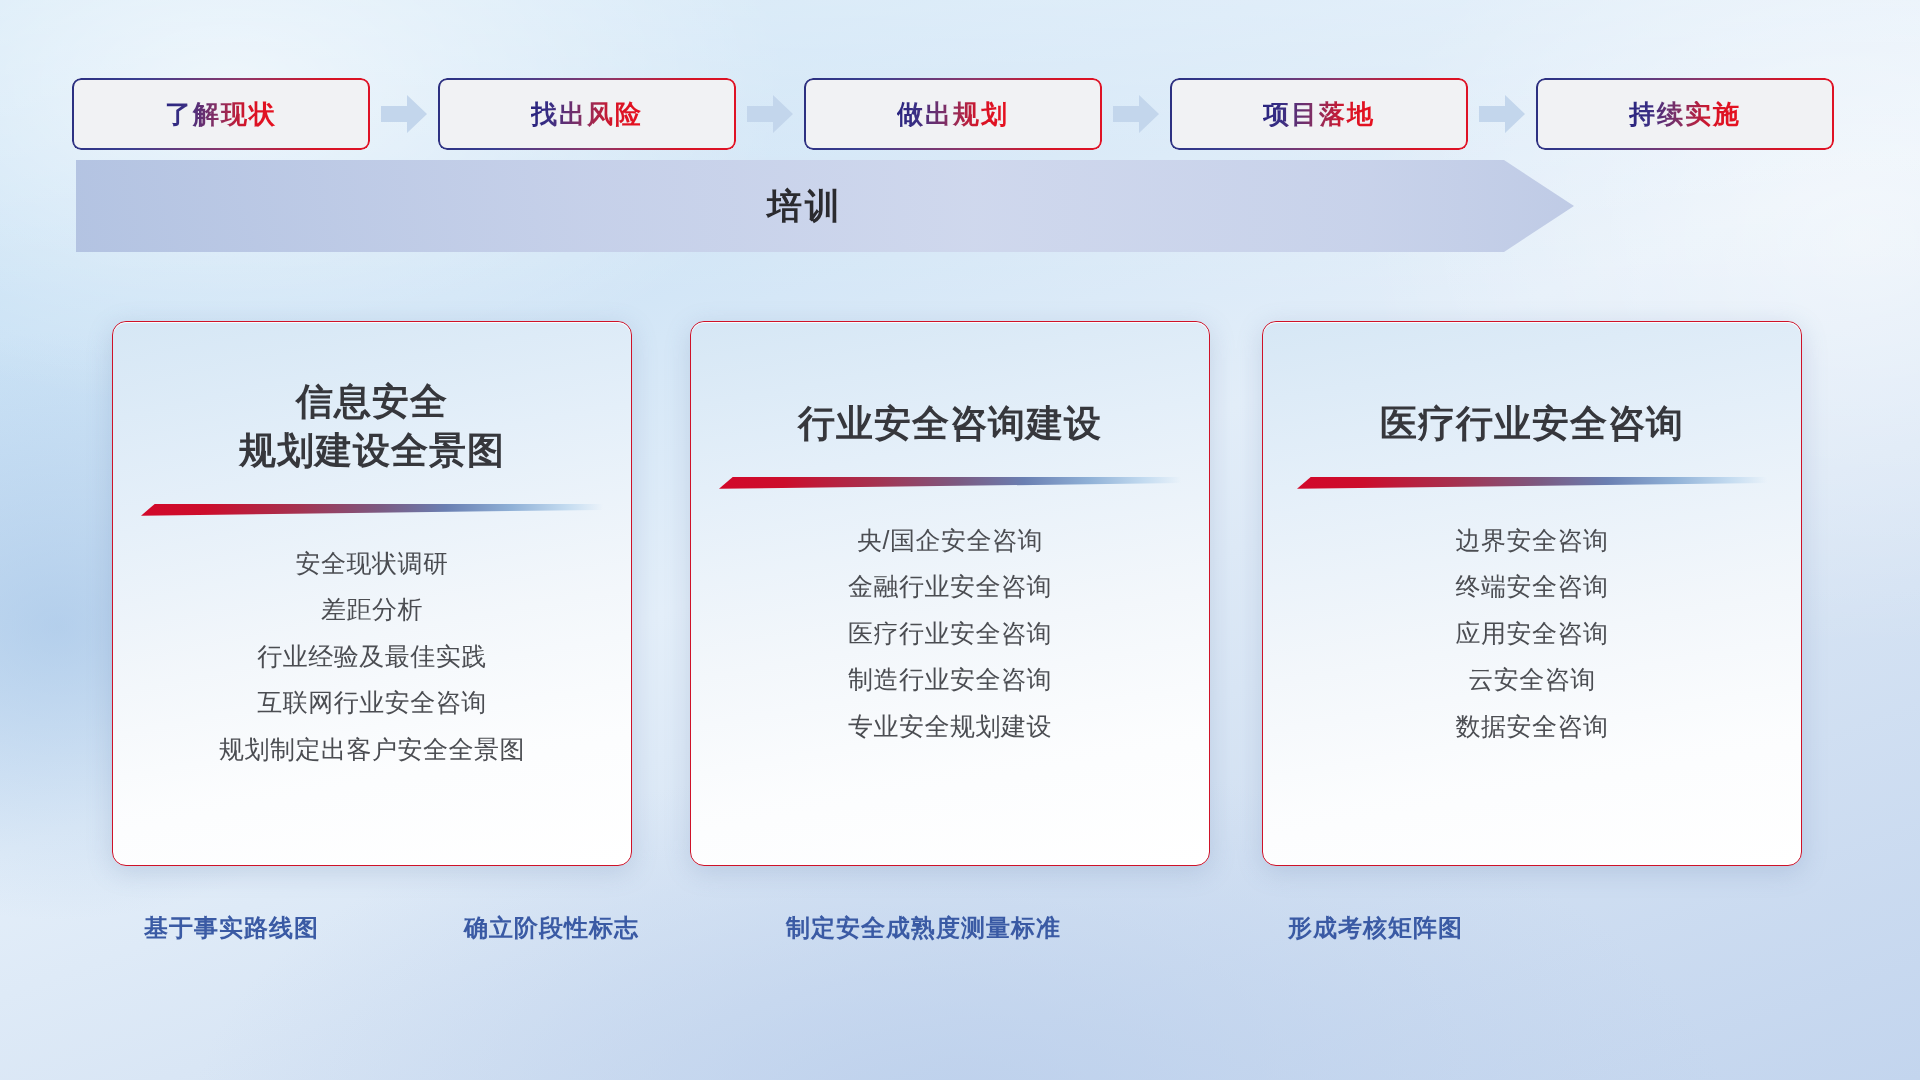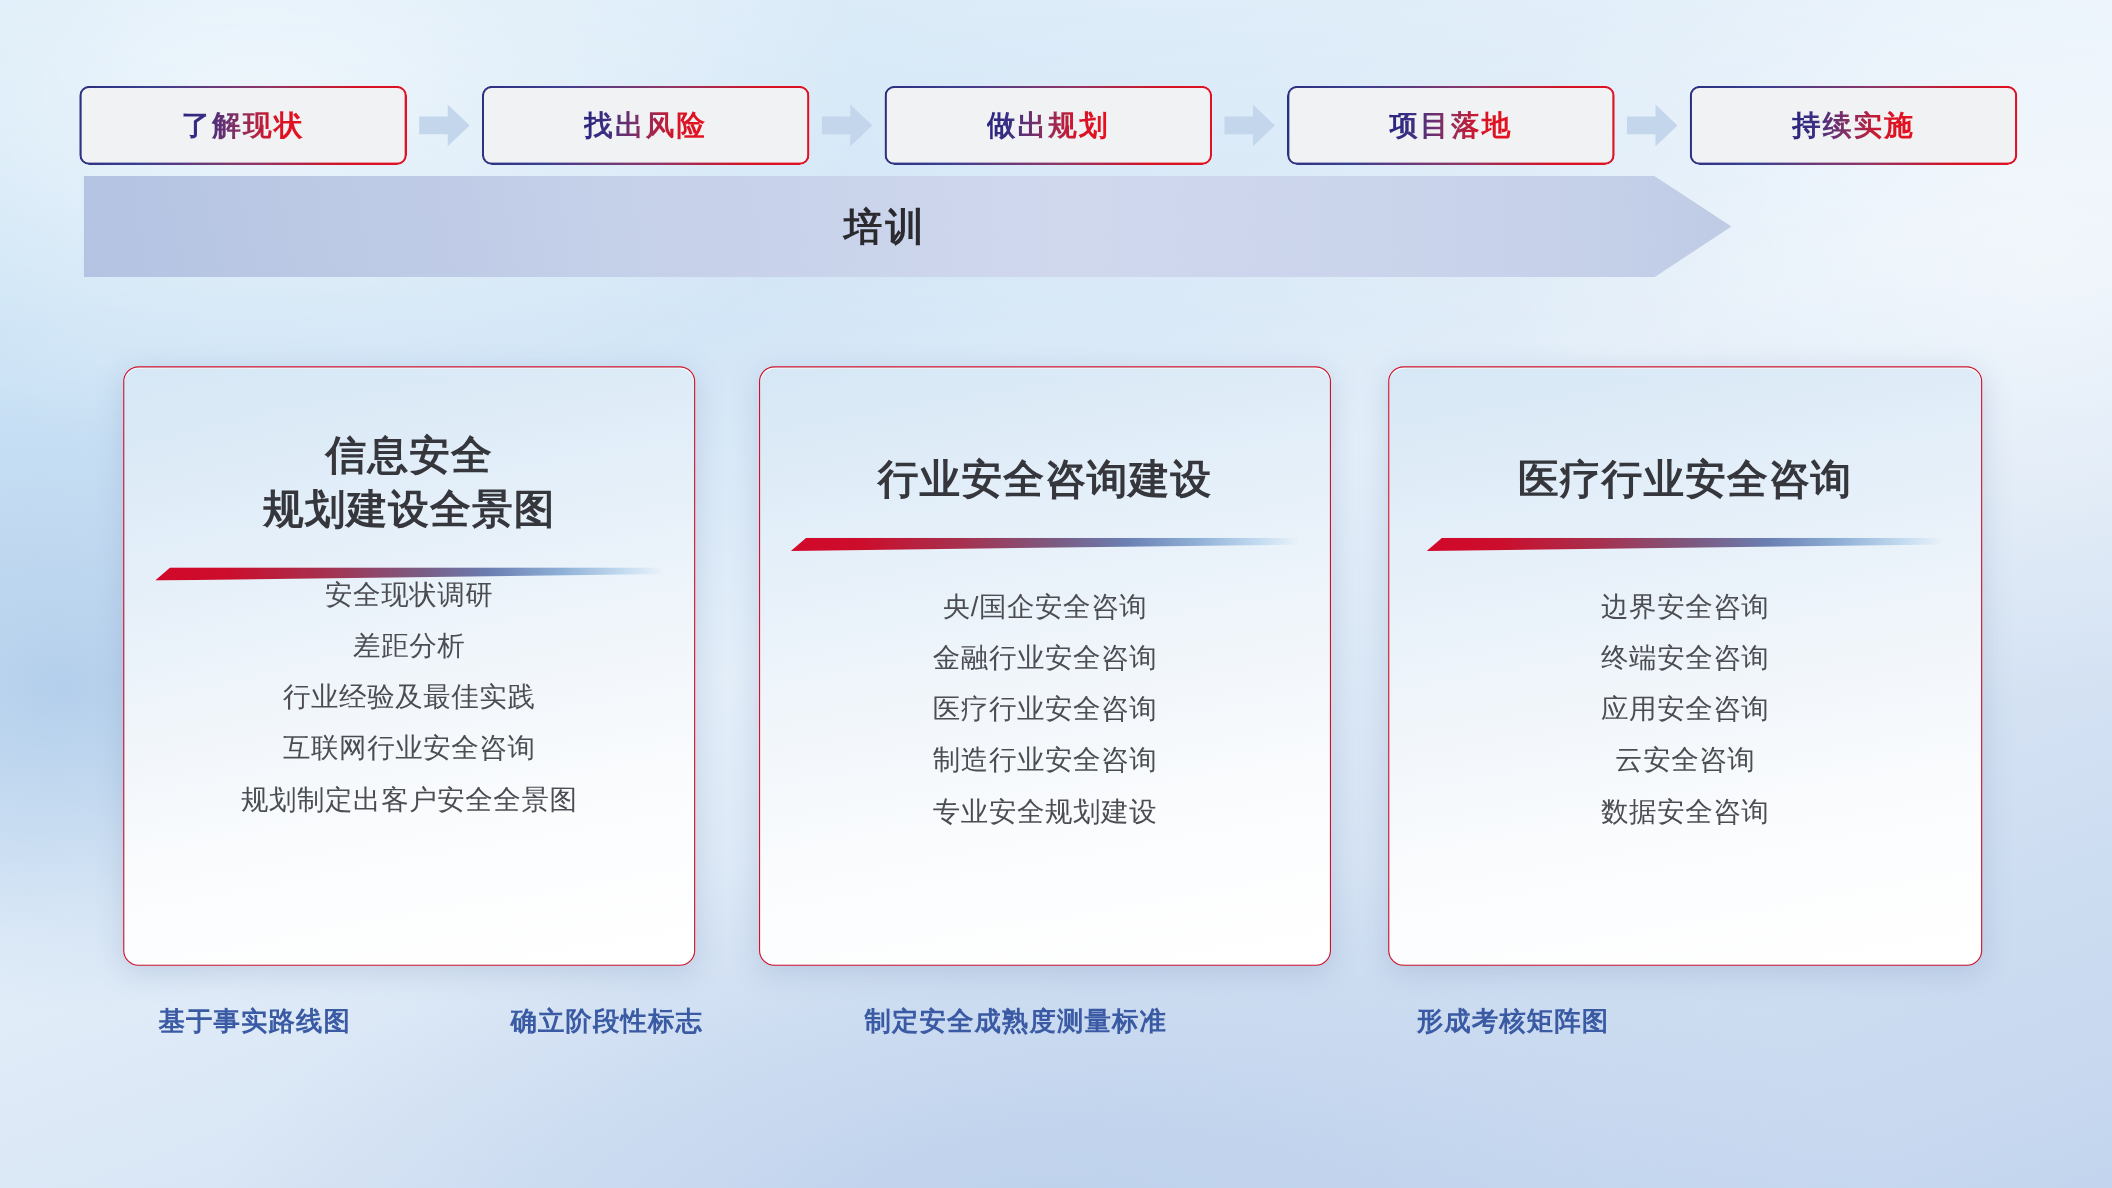--- a/index.html
+++ b/index.html
@@ -78,21 +78,21 @@
   }
   #banner .banner-label {
     position:absolute; inset:0;
     display:flex; align-items:center; justify-content:center;
     font-size:35px; font-weight:700; color:#2b2b2f; letter-spacing:3px;
     padding-right:40px;
   }
 
   
   #cards {
-    position:absolute; left:0; top:333px; width:1920px; height:545px;
+    position:absolute; left:0; top:321px; width:1920px; height:545px;
   }
   .card {
     position:absolute; top:0;
     height:545px;
     border-radius:14px;
     border:1.6px solid #cf1228;
     overflow:hidden;
     display:flex; flex-direction:column; align-items:center;
     background:
       linear-gradient(170deg,
@@ -129,20 +129,21 @@
   .divider span {
     position:absolute; left:0; top:0; width:100%; height:100%;
     background:linear-gradient(90deg,
       #d2082a 0%, #cc0d2c 14%, #a53250 34%, #7b5a82 52%,
       #6a7fb2 66%, #8fb0d6 80%, #c3dbf0 92%, rgba(210,230,245,0) 100%);
     -webkit-clip-path:polygon(14px 0, 100% 0, 100% 52%, 0 100%);
     clip-path:polygon(14px 0, 100% 0, 100% 52%, 0 100%);
   }
 
   .card-list {
+    margin-top:34px;
     display:flex; flex-direction:column; align-items:center;
     gap:19px;
   }
   .card.c2 .card-list, .card.c3 .card-list { margin-top:38px; }
   .card-list li {
     list-style:none;
     font-size:25px; color:#4b4d52; letter-spacing:.5px; line-height:1.1;
   }
 
   

